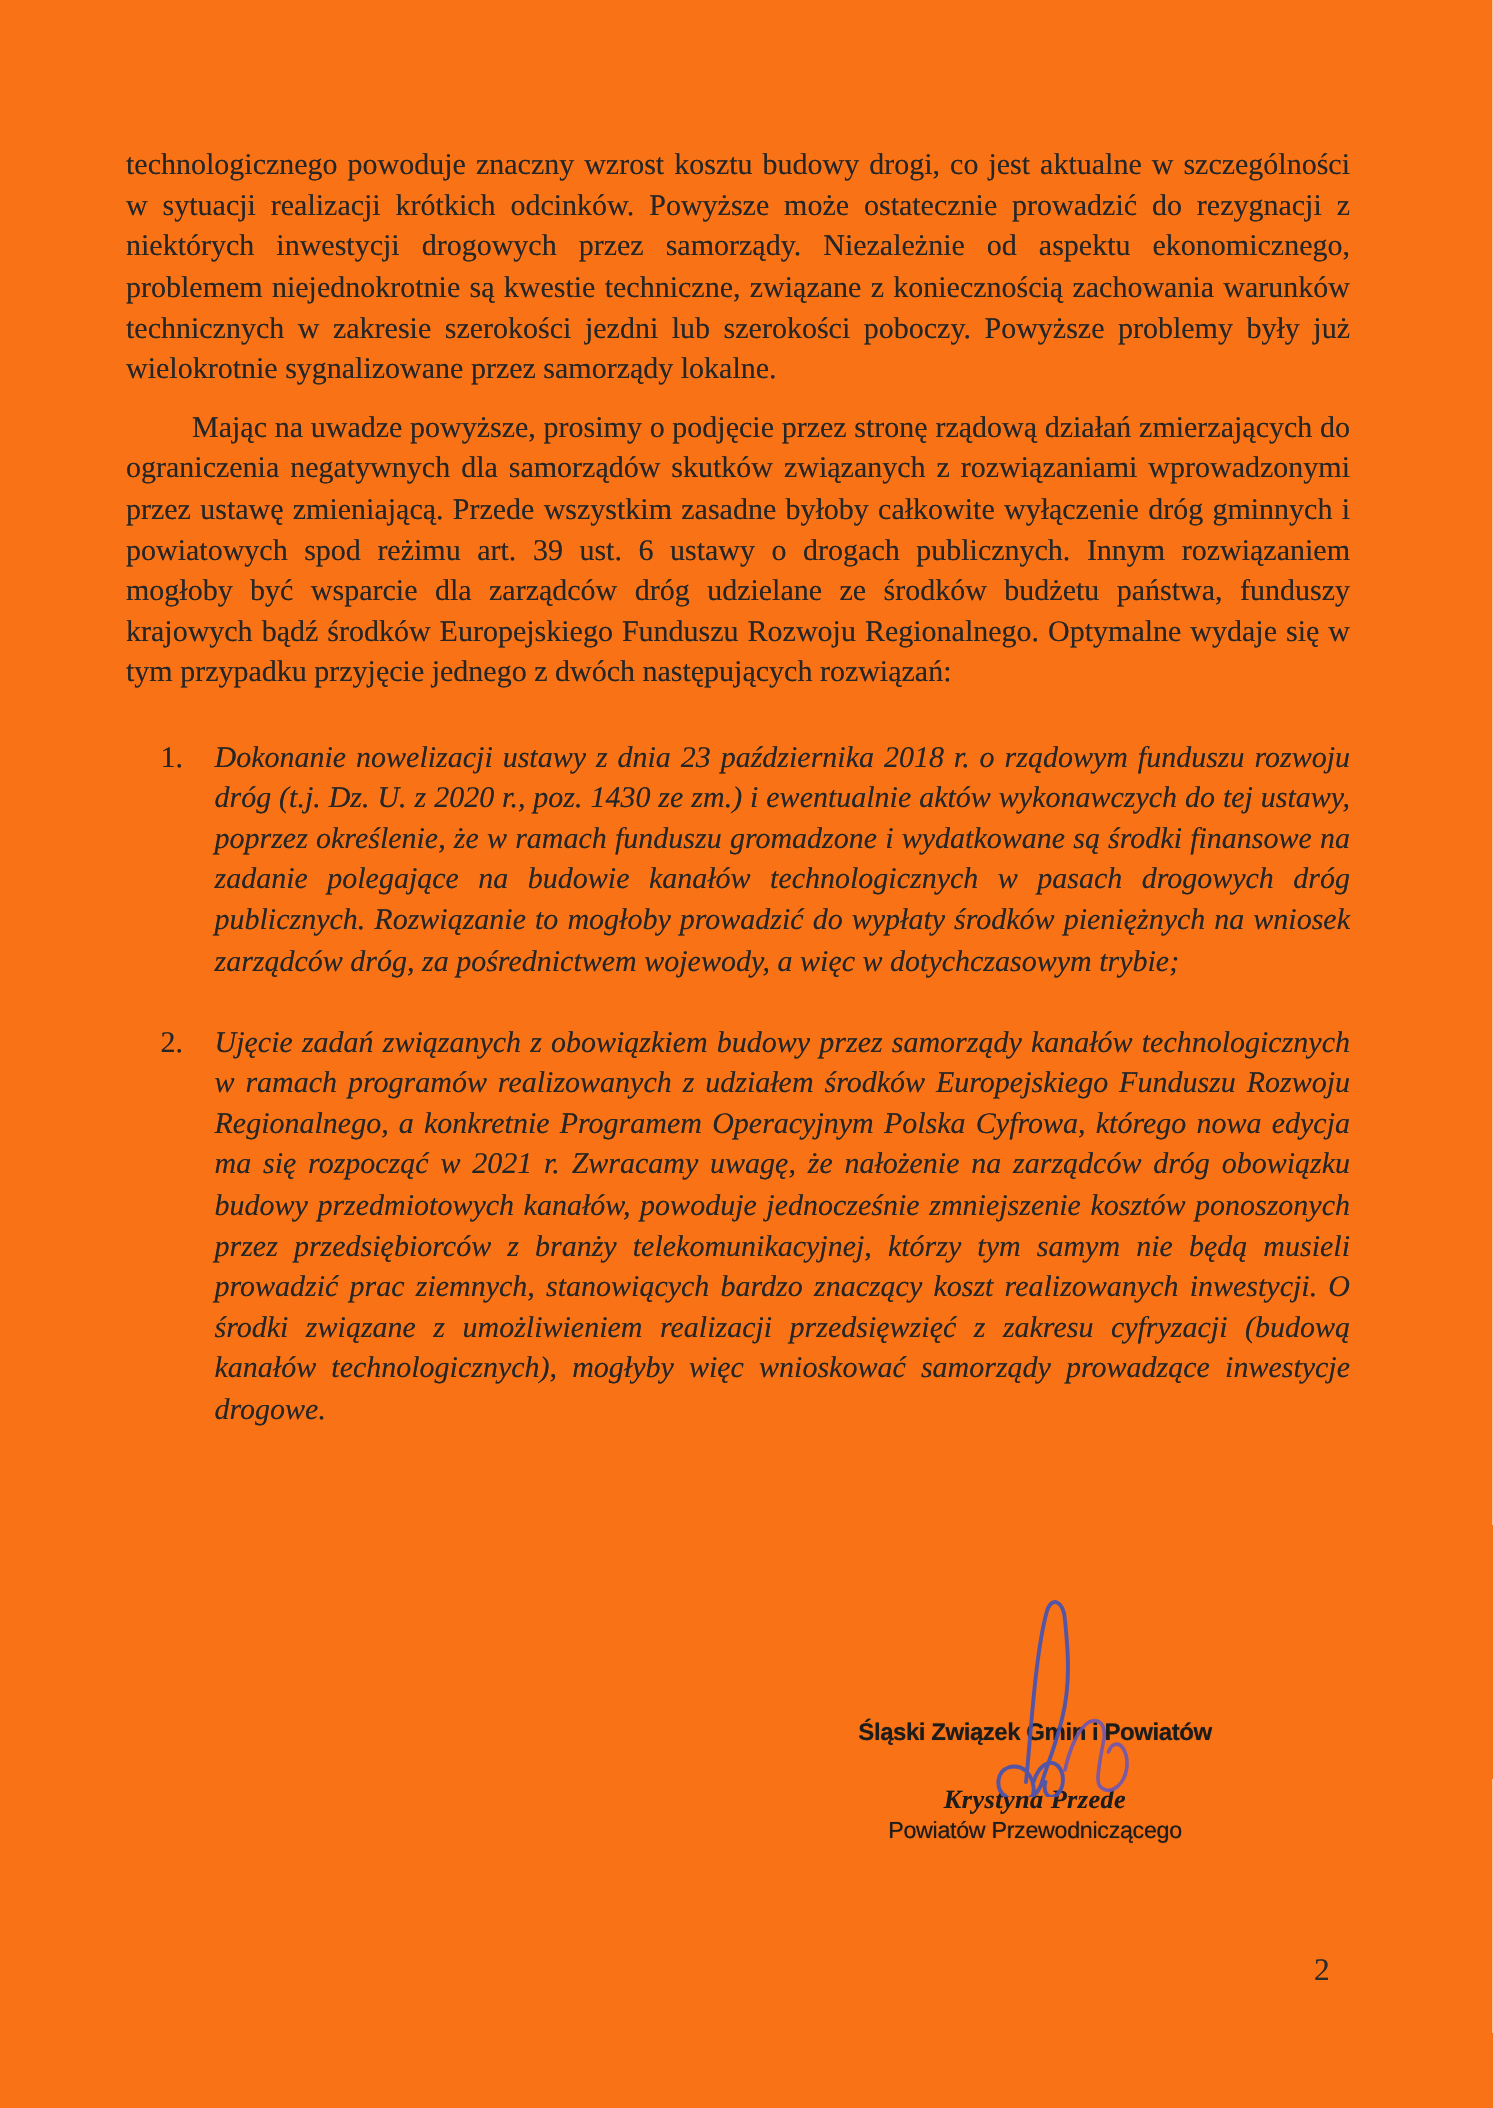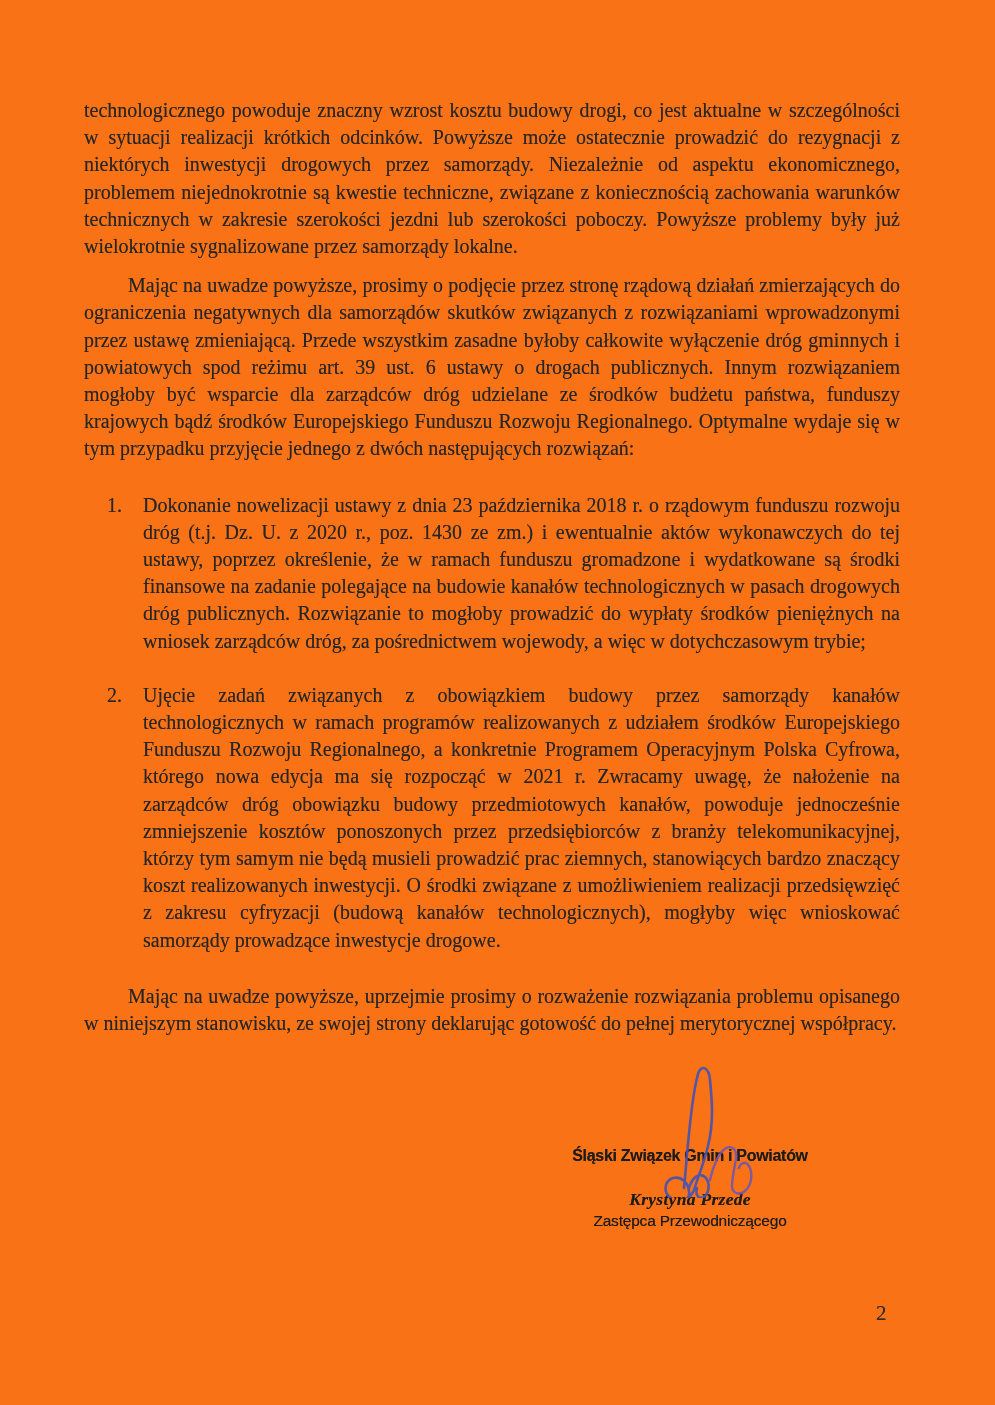--- a/index.html
+++ b/index.html
@@ -32,20 +32,21 @@
   .num-list { margin-top: 29px; }
   .num-item { display: flex; }
   .num-item + .num-item { margin-top: 27px; }
   .num-item .li-num {
     flex: 0 0 36px;
     margin-left: 23px;
   }
   .num-item .li-text {
     flex: 1 1 auto;
     text-align: justify;
+    font-style: italic;
   }
   .para.closing { text-indent: 44px; margin-top: 29px; }
 
   
   .signature-block {
     position: absolute;
     left: 540px;
     top: 1140px;
     width: 300px;
     text-align: center;
@@ -113,28 +114,27 @@
         <div class="li-text">Dokonanie nowelizacji ustawy z dnia 23 października 2018 r. o rządowym funduszu rozwoju dróg (t.j. Dz. U. z 2020 r., poz. 1430 ze zm.) i ewentualnie aktów wykonawczych do tej ustawy, poprzez określenie, że w ramach funduszu gromadzone i wydatkowane są środki finansowe na zadanie polegające na budowie kanałów technologicznych w pasach drogowych dróg publicznych. Rozwiązanie to mogłoby prowadzić do wypłaty środków pieniężnych na wniosek zarządców dróg, za pośrednictwem wojewody, a więc w dotychczasowym trybie;</div>
       </div>
 
       <div class="num-item">
         <span class="li-num">2.</span>
         <div class="li-text">Ujęcie zadań związanych z obowiązkiem budowy przez samorządy kanałów technologicznych w ramach programów realizowanych z udziałem środków Europejskiego Funduszu Rozwoju Regionalnego, a konkretnie Programem Operacyjnym Polska Cyfrowa, którego nowa edycja ma się rozpocząć w 2021 r. Zwracamy uwagę, że nałożenie na zarządców dróg obowiązku budowy przedmiotowych kanałów, powoduje jednocześnie zmniejszenie kosztów ponoszonych przez przedsiębiorców z branży telekomunikacyjnej, którzy tym samym nie będą musieli prowadzić prac ziemnych, stanowiących bardzo znaczący koszt realizowanych inwestycji. O środki związane z umożliwieniem realizacji przedsięwzięć z zakresu cyfryzacji (budową kanałów technologicznych), mogłyby więc wnioskować samorządy prowadzące inwestycje drogowe.</div>
       </div>
 
     </div>
 
-    <p class="para closing">Mając na uwadze powyższe, uprzejmie prosimy o rozważenie rozwiązania problemu opisanego w niniejszym stanowisku, ze swojej strony deklarując gotowość do pełnej merytorycznej współpracy.</p>
 
   </div>
 
   <div class="signature-block">
     <div class="org-name">Śląski Związek Gmin i Powiatów</div>
     <div class="signer-name">Krystyna Przede</div>
-    <div class="signer-title">Zastępca Przewodniczącego</div>
+    <div class="signer-title">Powiatów Przewodniczącego</div>
   </div>
 
   <svg class="signature-ink" viewBox="0 0 110 138" fill="none" xmlns="http://www.w3.org/2000/svg">
     <path d="M31 128
              C34 100 37 42 45 14
              C48 4 56 7 57 20
              C59 40 61 62 55 86
              C51 103 45 117 42 127
              C39 139 27 144 18 138
              C10 133 11 121 20 118

